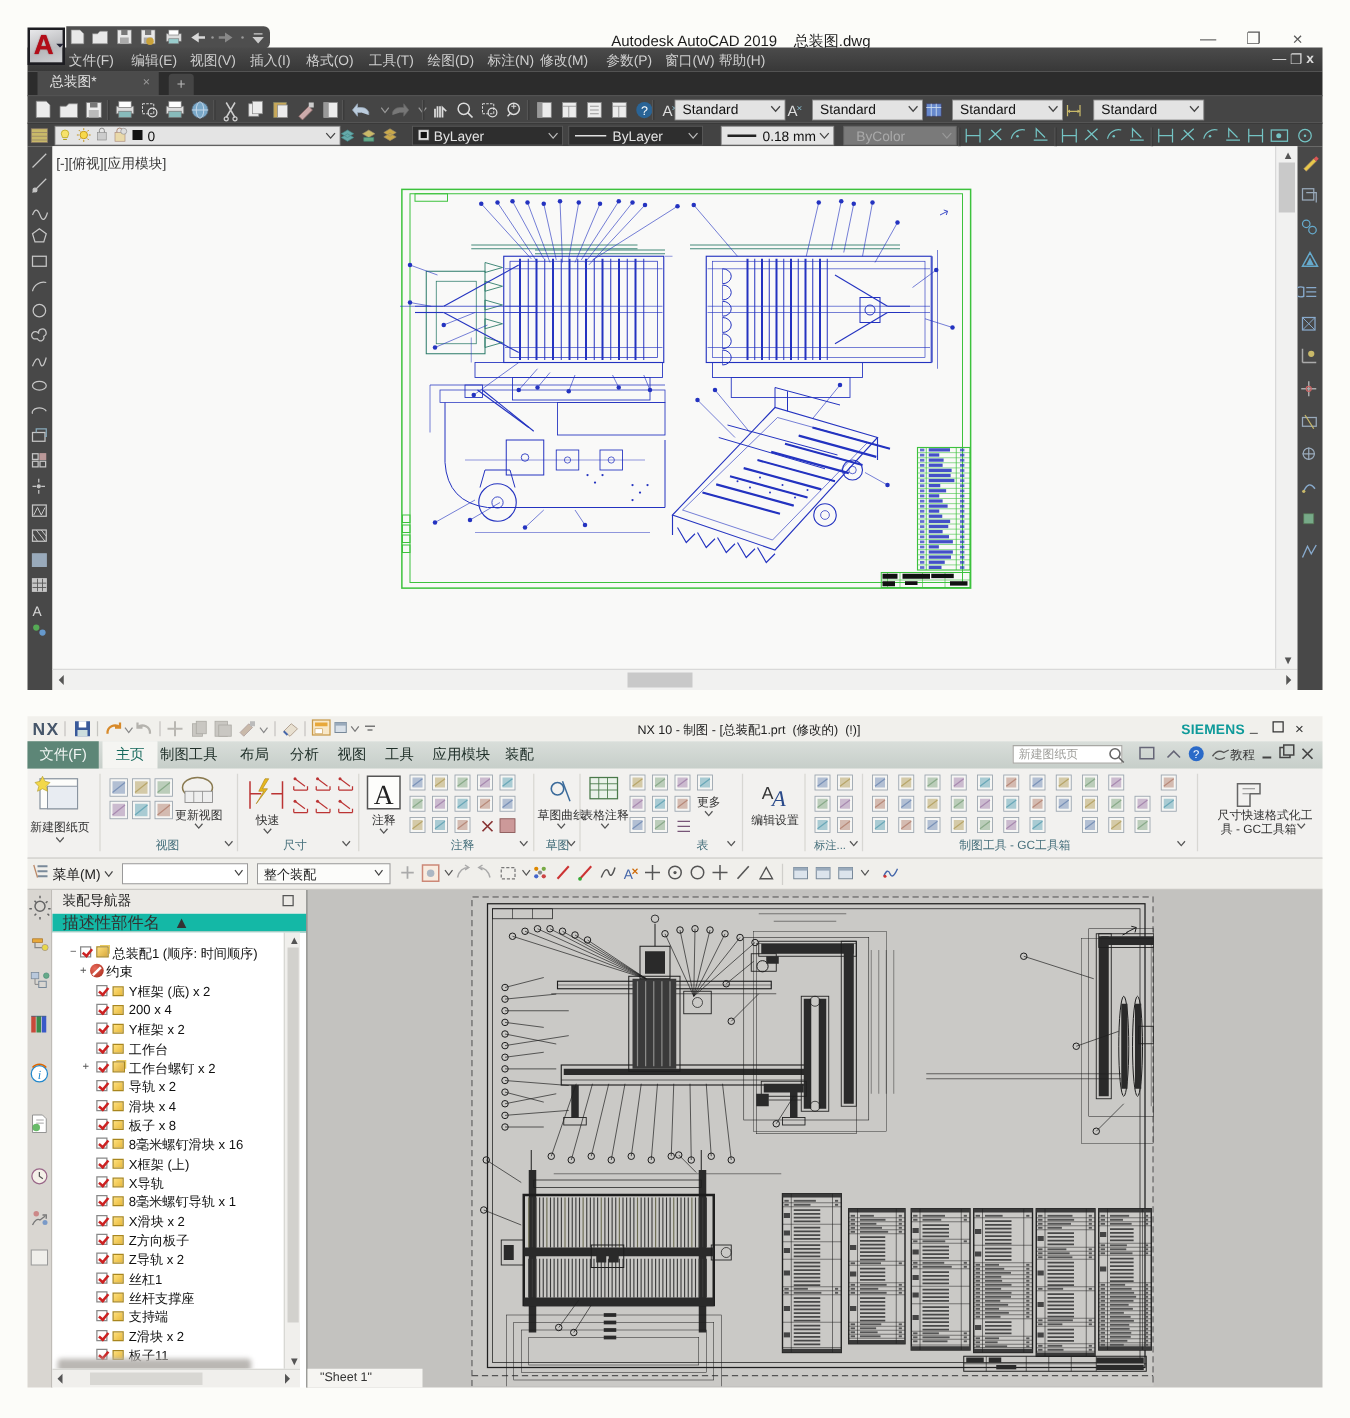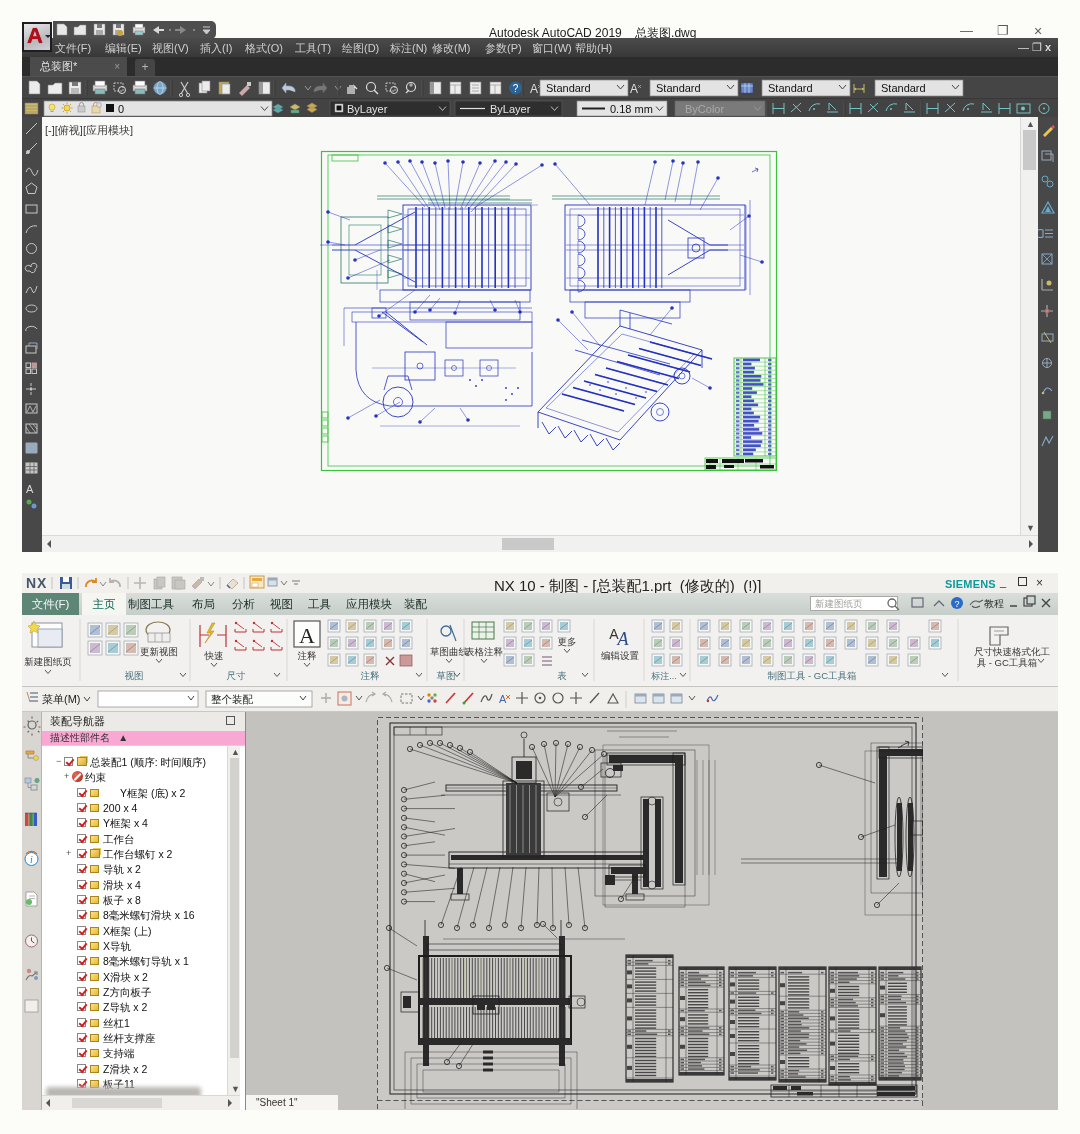--- a/index.html
+++ b/index.html
@@ -23,33 +23,33 @@
 #ac-left{left:0;top:96px;width:20px;height:435px;background:#484848}
 #ac-right{left:1016px;top:96px;width:20px;height:435px;background:#484848}
 #ac-canvas{left:20px;top:96px;width:978px;height:418px;background:#f9f9f8}
 #ac-vlabel{left:3px;top:6px;font-size:11px;color:#3a3a3a}
 #ac-vscroll{left:998px;top:96px;width:18px;height:418px;background:#f1f1f0;border-left:1px solid #d9d9d9}
 #ac-hscroll{left:20px;top:514px;width:996px;height:17px;background:#f1f1f0;border-top:1px solid #d9d9d9}
 .scar{position:absolute;font-size:9px;color:#555}
 .thumb{position:absolute;background:#c9c9c9}
 #nx-titlebar{left:0;top:0;width:1036px;height:20px;background:#f1f0ec}
 #nx-logo{left:4px;top:2px;font-size:14px;font-weight:bold;color:#46566a;letter-spacing:1px}
-#nx-title{left:472px;top:4px;font-size:15px;color:#222;white-space:pre}
+#nx-title{left:488px;top:4px;font-size:10px;color:#222;white-space:pre}
 #nx-siemens{left:923px;top:5px;font-size:11px;font-weight:bold;color:#0e9a9a;letter-spacing:.2px}
 #nx-tabs{left:0;top:20px;width:1036px;height:22px;background:linear-gradient(#d9deda,#c6cec9)}
 #nx-file{position:absolute;left:0;top:0;width:57px;height:22px;background:#5d8677;color:#f2f6f4;font-size:11.5px;text-align:center;line-height:22px}
 #nx-home{position:absolute;left:60px;top:0;width:44px;height:22px;background:#f5f5f2;color:#17695c;font-size:11.5px;text-align:center;line-height:22px}
 .nxtab{position:absolute;top:0;height:22px;font-size:11.5px;color:#20302a;line-height:22px;white-space:nowrap}
 #nx-search{position:absolute;left:788px;top:3px;width:88px;height:15px;background:#fff;border:1px solid #a8a8a4;font-size:9.5px;color:#a0a09c;line-height:13px;padding-left:4px}
 #nx-ribbon{left:0;top:42px;width:1036px;height:72px;background:#f2f1ef;border-bottom:1px solid #c6c5c1}
 #nx-util{left:0;top:114px;width:1036px;height:25px;background:#f0efeb;border-bottom:1px solid #c9c8c4}
 #nx-sidebar{left:0;top:139px;width:20px;height:398px;background:#d9d6d1;border-right:1px solid #b7b4af}
 #nx-nav{left:20px;top:139px;width:203px;height:398px;background:#fff}
 #nx-navhead{position:absolute;left:0;top:0;width:203px;height:19px;background:#eceae6;font-size:11px;color:#222;line-height:19px;padding-left:8px}
-#nx-colhead{position:absolute;left:0;top:19px;width:240px;height:15px;background:#f9a8d4;border-bottom:1px solid #d4d4d0;font-size:10px;color:#333;line-height:14px;padding-left:8px}
+#nx-colhead{position:absolute;left:0;top:19px;width:240px;height:15px;background:#14b8a6;border-bottom:1px solid #d4d4d0;font-size:13px;color:#333;line-height:14px;padding-left:8px}
 #nx-tree{position:absolute;left:0;top:34px;width:185px;height:349px;background:#fff;overflow:hidden}
 .trow{position:absolute;left:0;width:185px;height:16px;font-size:10.5px;color:#101010;white-space:nowrap}
 .trow .cb{position:absolute;width:9px;height:9px;top:3px;background:#fff;border:1px solid #888}
 .trow .cb:after{content:"";position:absolute;left:1px;top:1px;width:6px;height:3px;border-left:2px solid #c22;border-bottom:2px solid #c22;transform:rotate(-50deg)}
 .trow .cube{position:absolute;width:9px;height:8px;top:4px;background:linear-gradient(135deg,#ffe07a,#e8b93e);border:1px solid #a8861e}
 .trow .mcube{position:absolute;width:10px;height:9px;top:3px;background:linear-gradient(135deg,#ffe07a,#d8a93e);border:1px solid #a8861e;box-shadow:2px -2px 0 -1px #e8c95e}
 .trow .consic{position:absolute;width:11px;height:11px;top:2px;background:radial-gradient(circle at 35% 35%,#e86a5a,#b83a2a 70%);border-radius:50%}
 .trow .consic:after{content:"";position:absolute;left:1px;top:4.5px;width:9px;height:2px;background:#fff;transform:rotate(-45deg)}
 .trow .lbl{position:absolute;top:2px}
 .trow .pm{position:absolute;top:2px;font-size:9px;color:#555}
@@ -1229,31 +1229,31 @@
           <span class="lbl" style="left:48px">总装配1 (顺序: 时间顺序)</span>
         </div>
 <div class="trow" style="top:23.3px">
           <span class="pm" style="left:22px">+</span>
           <span class="consic" style="left:30px"></span>
           <span class="lbl" style="left:43px">约束</span>
         </div>
 <div class="trow" style="top:38.7px">
           <span class="cb" style="left:35px"></span>
           <span class="cube" style="left:48px"></span>
-          <span class="lbl" style="left:78px">Y框架 (底) x 2</span>
+          <span class="lbl" style="left:61px">Y框架 (底) x 2</span>
         </div>
 <div class="trow" style="top:54.0px">
           <span class="cb" style="left:35px"></span>
           <span class="cube" style="left:48px"></span>
           <span class="lbl" style="left:61px">200 x 4</span>
         </div>
 <div class="trow" style="top:69.3px">
           <span class="cb" style="left:35px"></span>
           <span class="cube" style="left:48px"></span>
-          <span class="lbl" style="left:61px">Y框架 x 4</span>
+          <span class="lbl" style="left:61px">Y框架 x 2</span>
         </div>
 <div class="trow" style="top:84.7px">
           <span class="cb" style="left:35px"></span>
           <span class="cube" style="left:48px"></span>
           <span class="lbl" style="left:61px">工作台</span>
         </div>
 <div class="trow" style="top:100.0px">
           <span class="pm" style="left:24px">+</span>
           <span class="cb" style="left:35px"></span>
           <span class="mcube" style="left:48px"></span>

